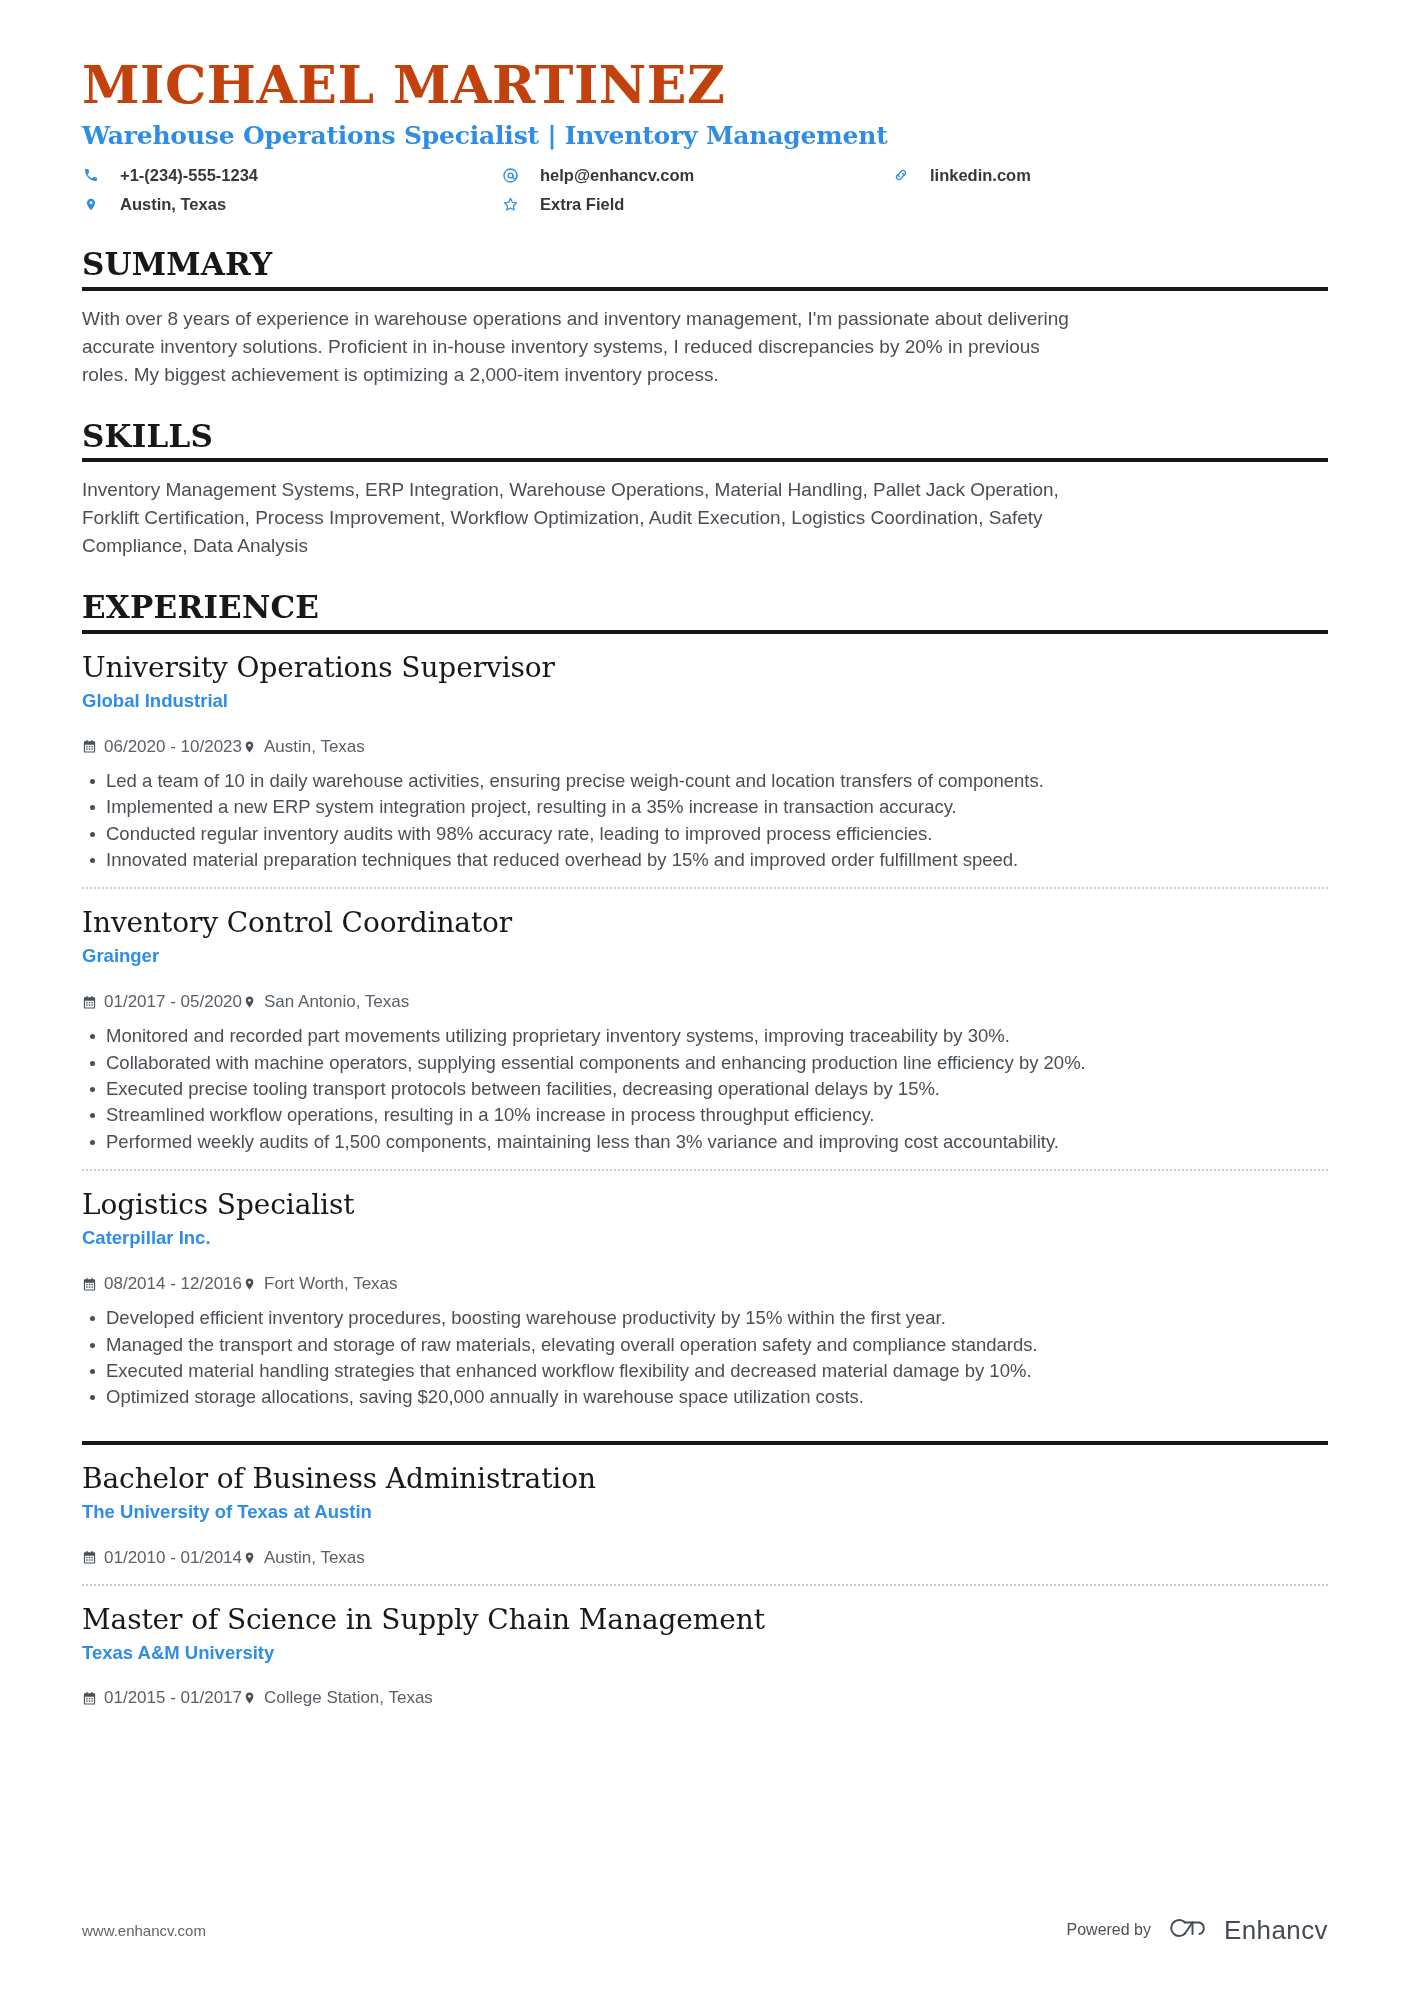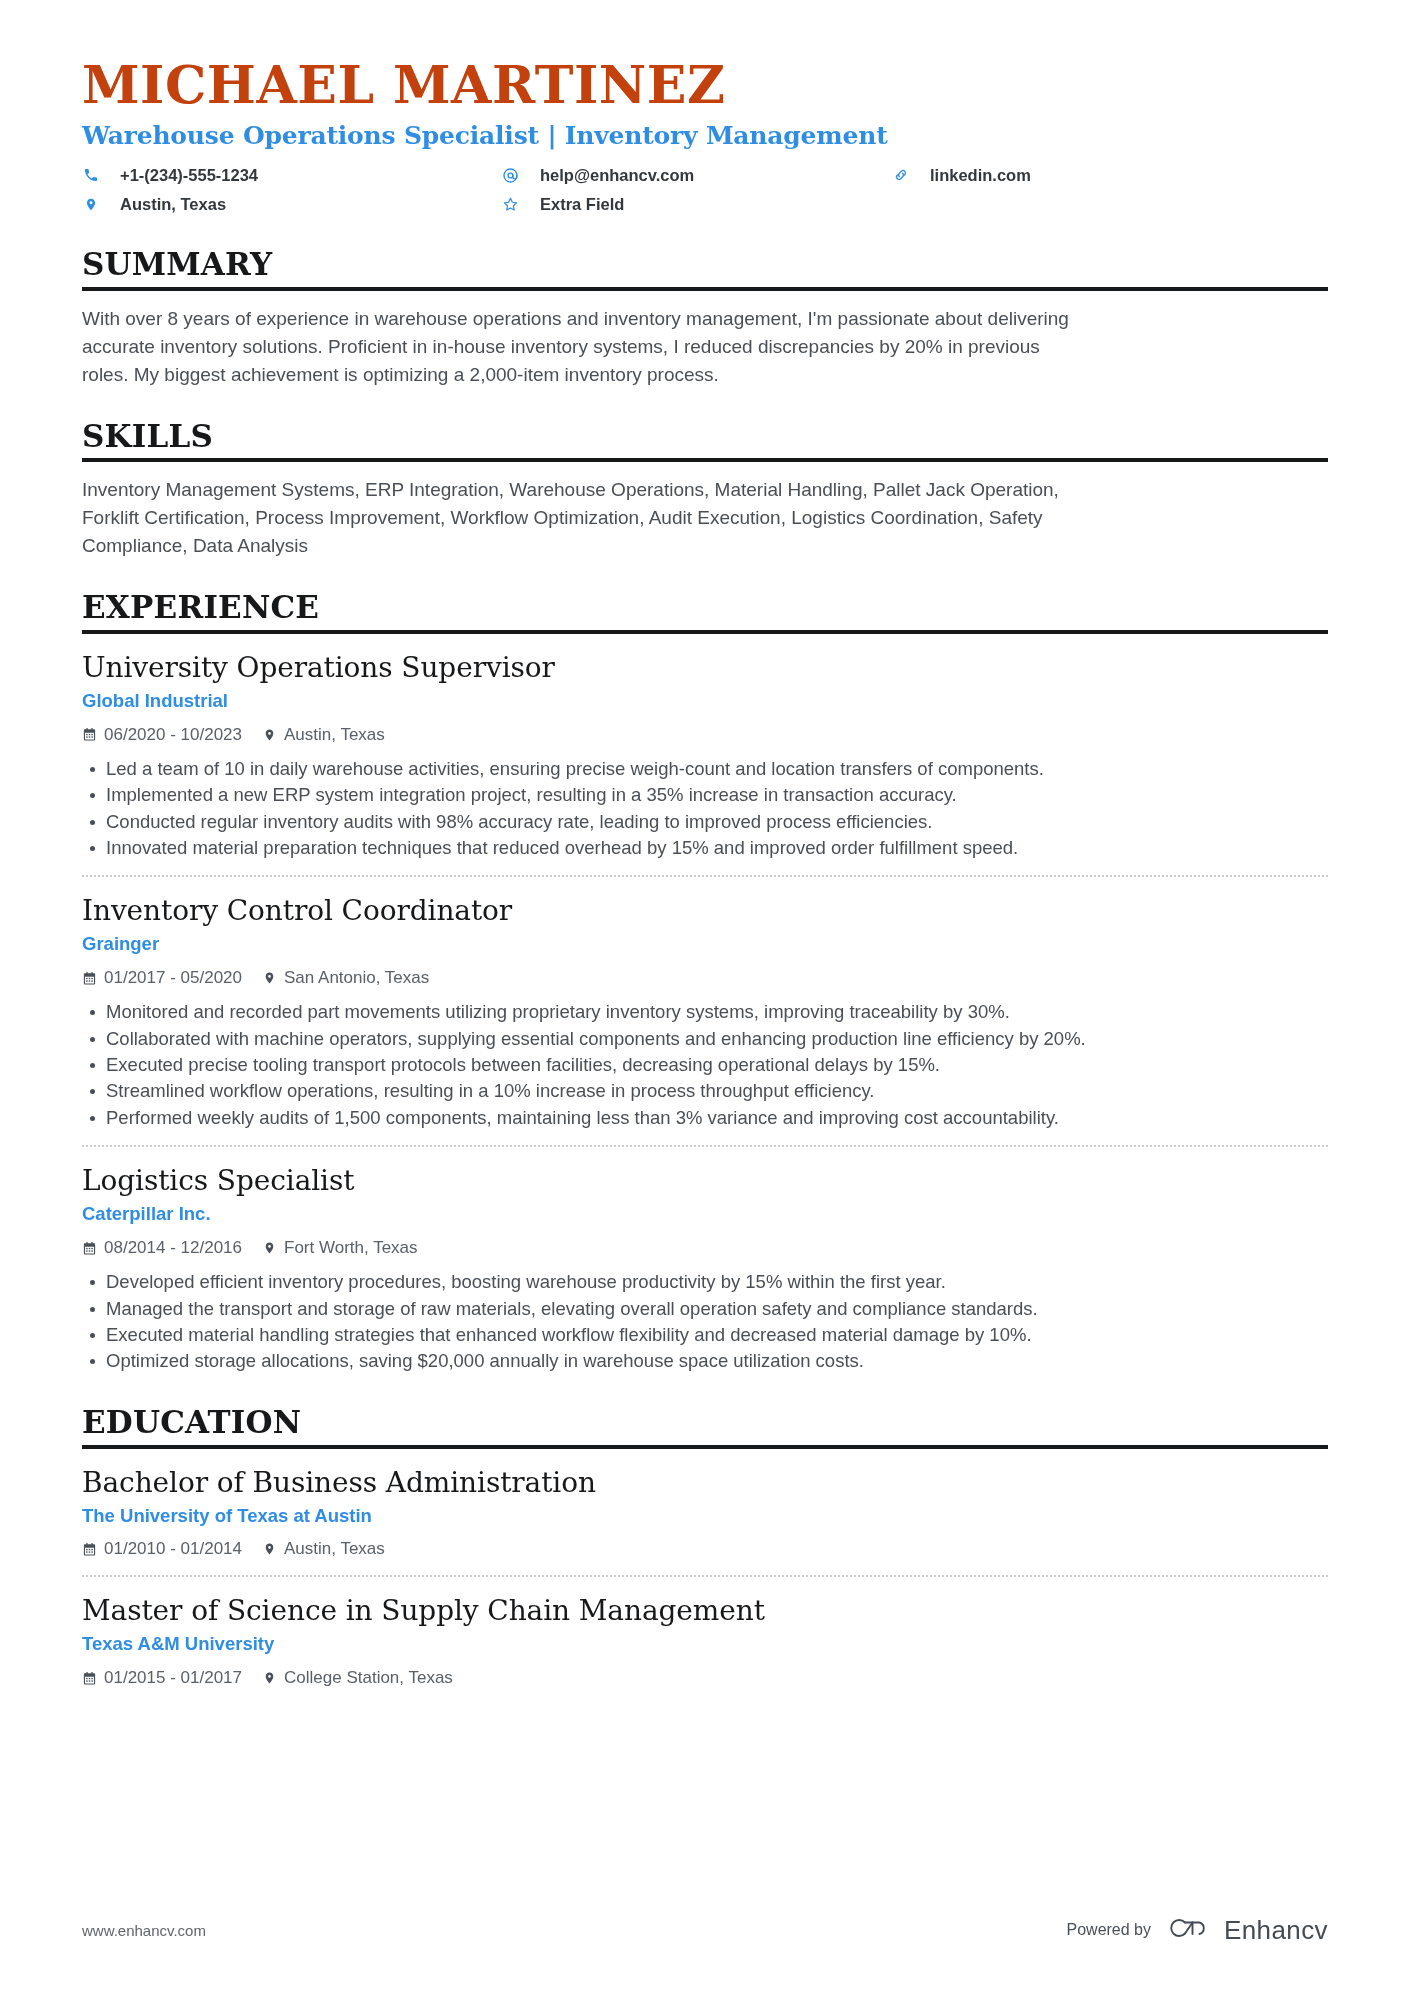--- a/index.html
+++ b/index.html
@@ -127,22 +127,21 @@
     font-size: 18.5px;
     font-weight: bold;
     color: #2f8de4;
     margin-top: 3px;
     line-height: 1.4;
   }
 
   .entry-meta {
     display: flex;
     align-items: center;
-    gap: 20px;
-    margin-top: 9px;
+    margin-top: 21px;
   }
 
   .meta-item {
     display: flex;
     align-items: center;
     gap: 7px;
     font-size: 17px;
     color: #5a6067;
     line-height: 1.4;
     white-space: nowrap;
@@ -401,21 +400,20 @@
             <li>Developed efficient inventory procedures, boosting warehouse productivity by 15% within the first year.</li>
             <li>Managed the transport and storage of raw materials, elevating overall operation safety and compliance standards.</li>
             <li>Executed material handling strategies that enhanced workflow flexibility and decreased material damage by 10%.</li>
             <li>Optimized storage allocations, saving $20,000 annually in warehouse space utilization costs.</li>
           </ul>
         </article>
       </div>
   </section>
 
   <section class="section">
-    <h2 class="sec-title">EDUCATION</h2>
     <div class="sec-rule"></div>
     <div class="sec-body" id="education-list">
         <article class="entry">
           <h3 class="entry-title">Bachelor of Business Administration</h3>
           <div class="entry-org">The University of Texas at Austin</div>
           <div class="entry-meta">
             <span class="meta-item">
               <span class="m-ico">
                 <svg width="15" height="15" viewBox="0 0 24 24" fill="currentColor" aria-hidden="true">
                   <path d="M7 1.5h2v2h6v-2h2v2h2.5A1.5 1.5 0 0 1 21 5v15a1.5 1.5 0 0 1-1.5 1.5h-15A1.5 1.5 0 0 1 3 20V5a1.5 1.5 0 0 1 1.5-1.5H7v-2zM4.8 9.2V20h14.4V9.2H4.8z"></path>

